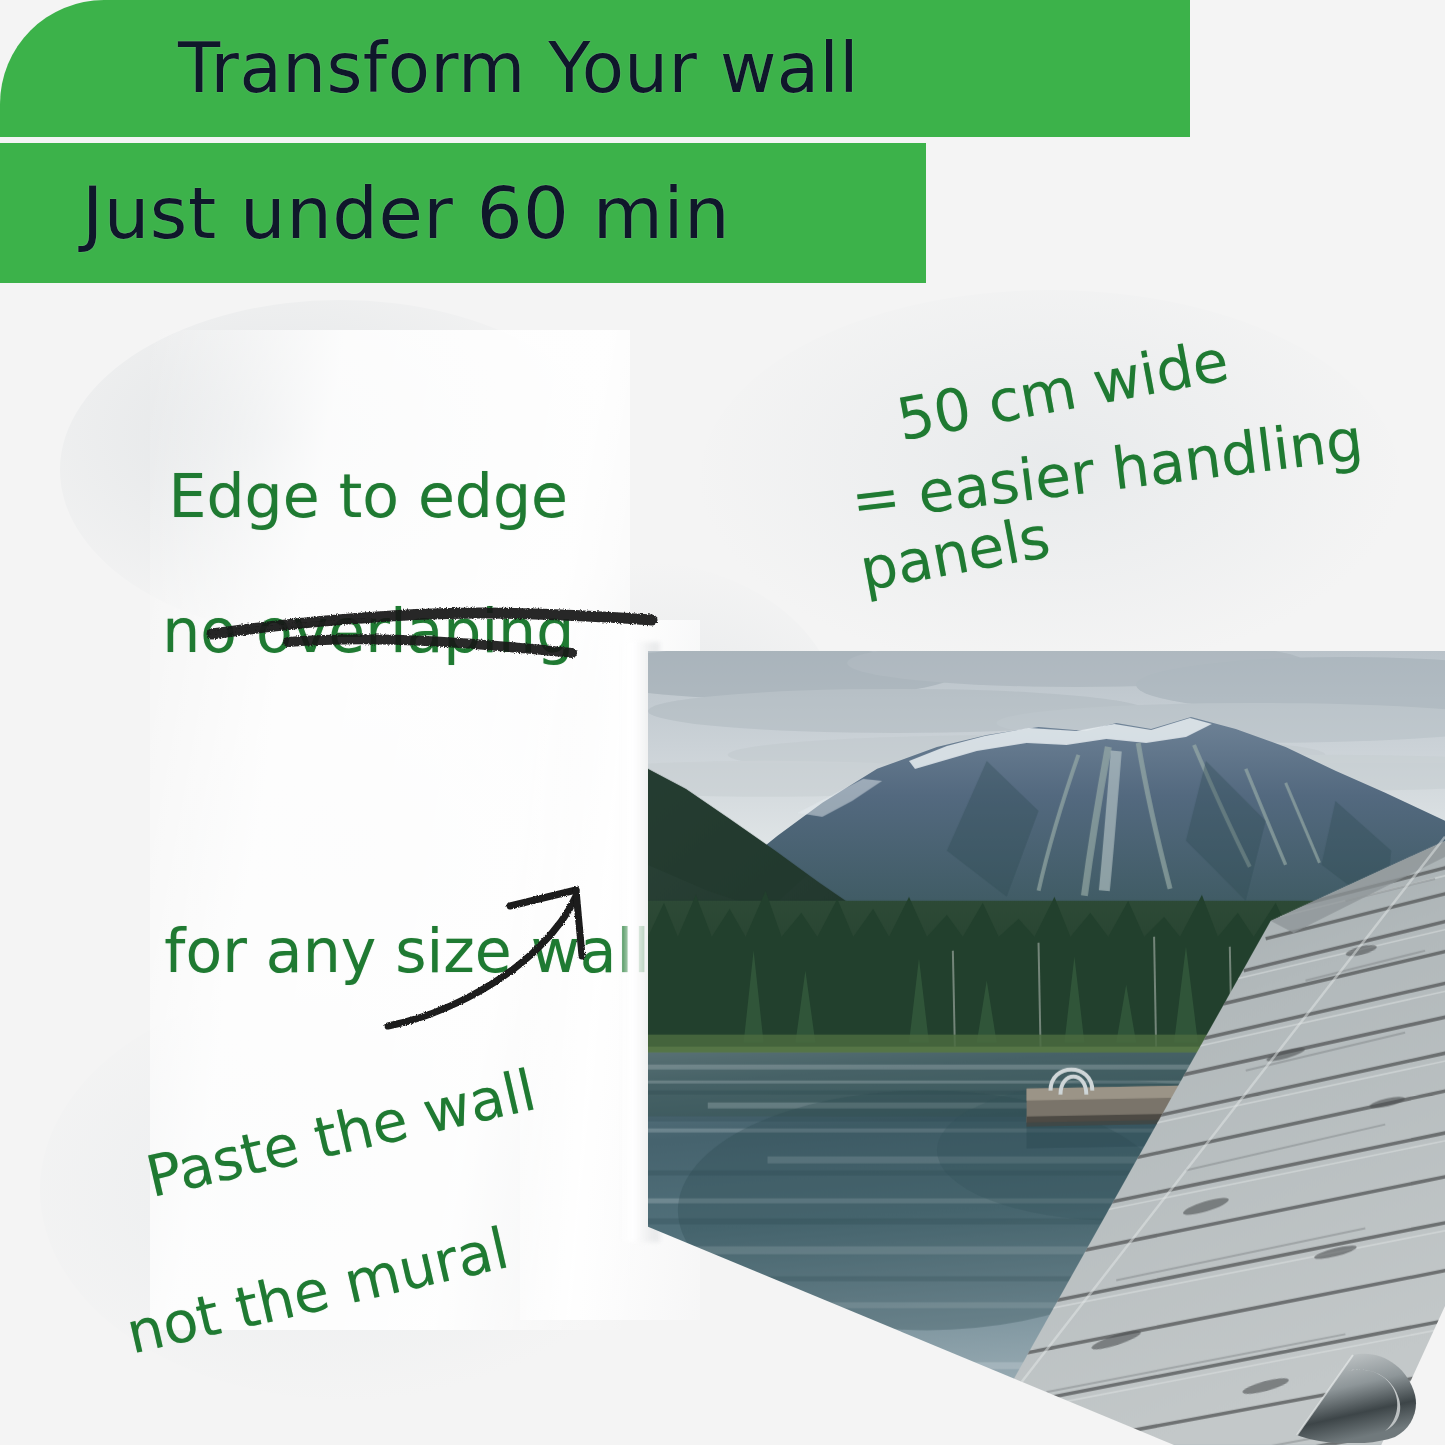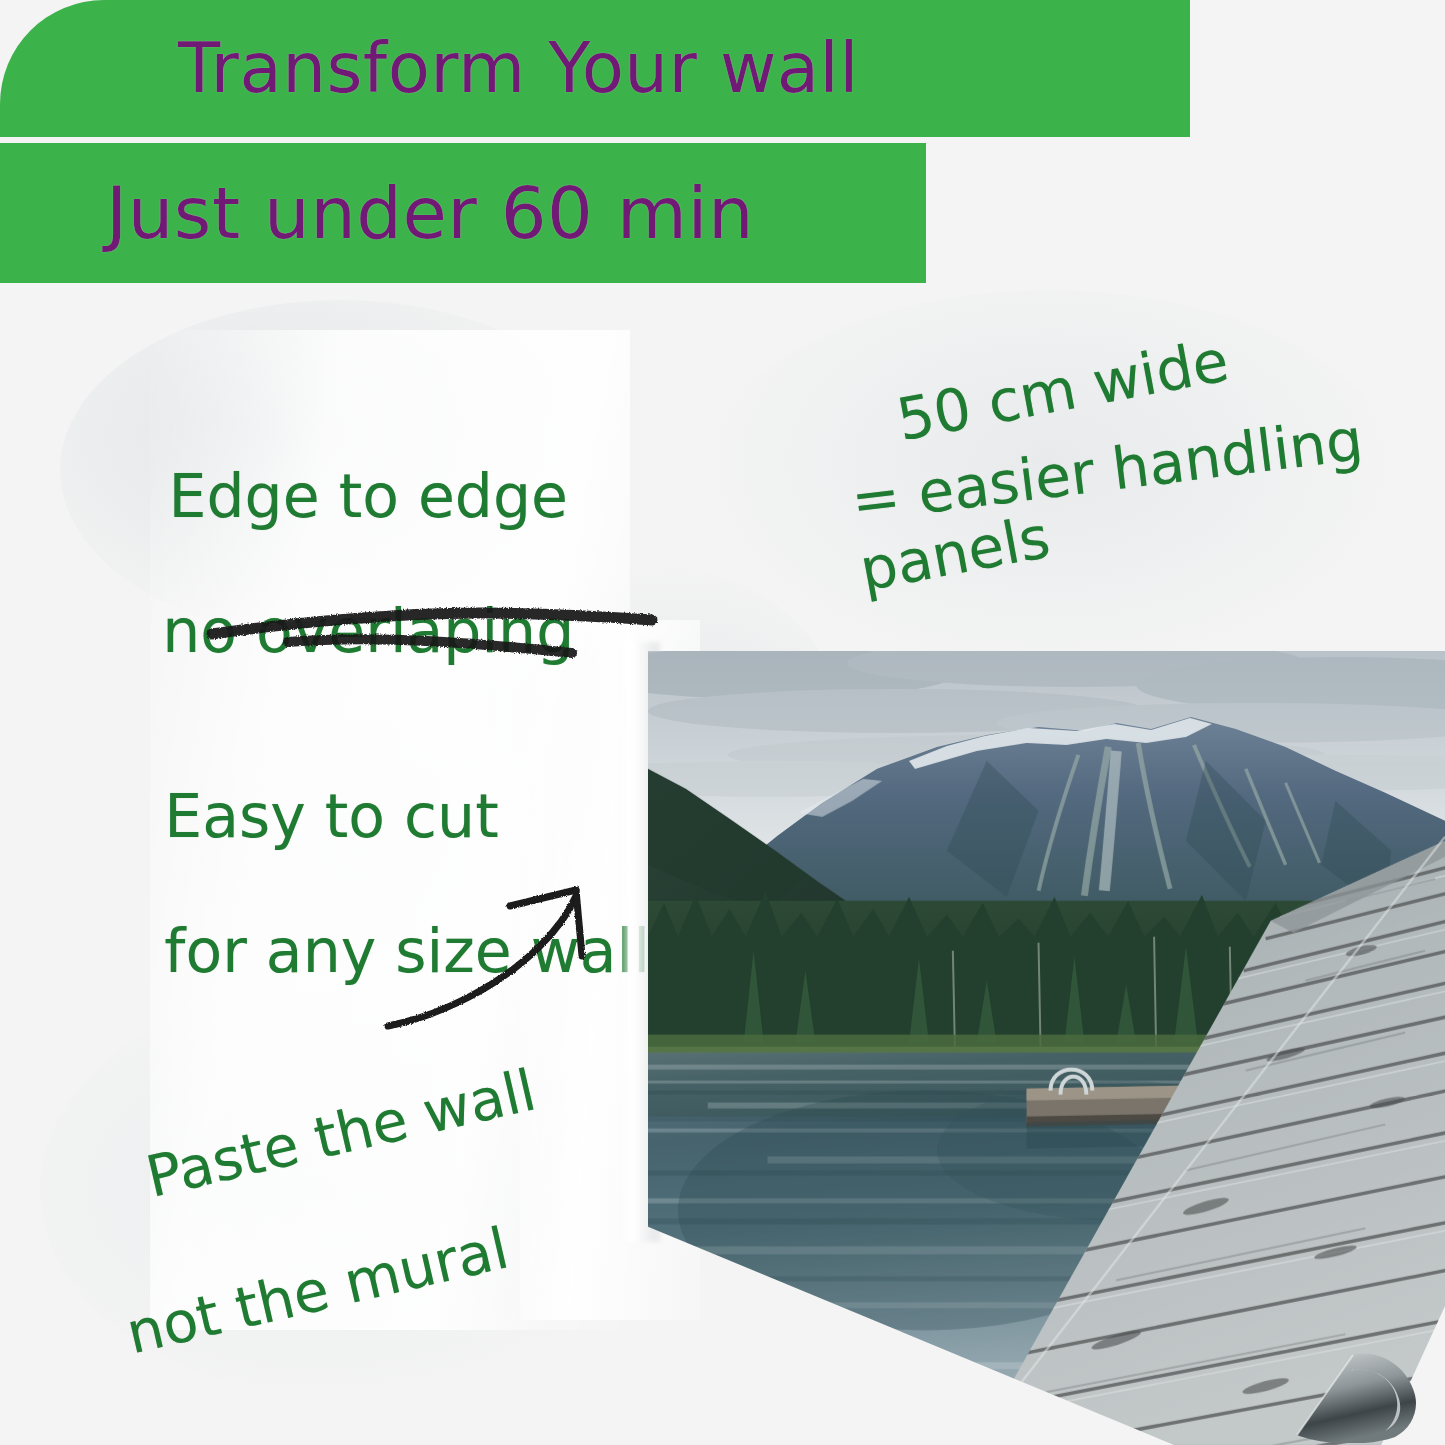--- a/index.html
+++ b/index.html
@@ -43,35 +43,35 @@
     position: absolute;
     left: 520px; top: 620px; width: 180px; height: 700px;
     background: linear-gradient(95deg, rgba(255,255,255,0.0), rgba(255,255,255,0.95) 45%, rgba(250,250,251,0.4));
     pointer-events: none;
   }
 
   
   .banner {
     position: absolute;
     background: #3cb24a;
-    color: #701a75;
+    color: #0f172a;
     display: flex;
     align-items: center;
     box-sizing: border-box;
   }
   #banner-1 {
     left: 0; top: 0;
     width: 1190px; height: 137px;
     border-top-left-radius: 104px;
     padding-left: 178px;
   }
   #banner-2 {
     left: 0; top: 143px;
     width: 926px; height: 140px;
-    padding-left: 106px;
+    padding-left: 82px;
   }
   .banner-text {
     font-family: "DejaVu Sans", sans-serif;
     font-weight: 400;
     font-size: 70px;
     line-height: 1;
     letter-spacing: 0.5px;
     white-space: nowrap;
     text-shadow: 0 0 1px rgba(255,255,255,0.6);
   }
@@ -196,21 +196,21 @@
       </filter>
     </defs>
     <g filter="url(#rough1)" fill="none" stroke="#1a1a1a" stroke-linecap="round">
       <path d="M22,46 C92,36 210,24 300,25 C360,26 420,29 462,32" stroke-width="11" opacity="0.93"></path>
       <path d="M22,45 C70,40 130,35 180,32" stroke-width="4.5" opacity="0.5"></path>
       <path d="M98,54 C170,48 260,53 330,60 C355,62 372,64 382,65" stroke-width="10" opacity="0.92"></path>
     </g>
   </svg>
 
   <div class="note" id="note-easy">
-    <span>Easy to cut</span><br>
+    <br>
     <span>for any size wall</span>
   </div>
 
   <svg id="arrow-mark" viewBox="0 0 260 200">
     <defs>
       <filter id="rough2" x="-15%" y="-15%" width="130%" height="130%">
         <feTurbulence type="fractalNoise" baseFrequency="0.9" numOctaves="3" seed="3" result="n2"></feTurbulence>
         <feDisplacementMap in="SourceGraphic" in2="n2" scale="2.6" xChannelSelector="R" yChannelSelector="G"></feDisplacementMap>
       </filter>
     </defs>

